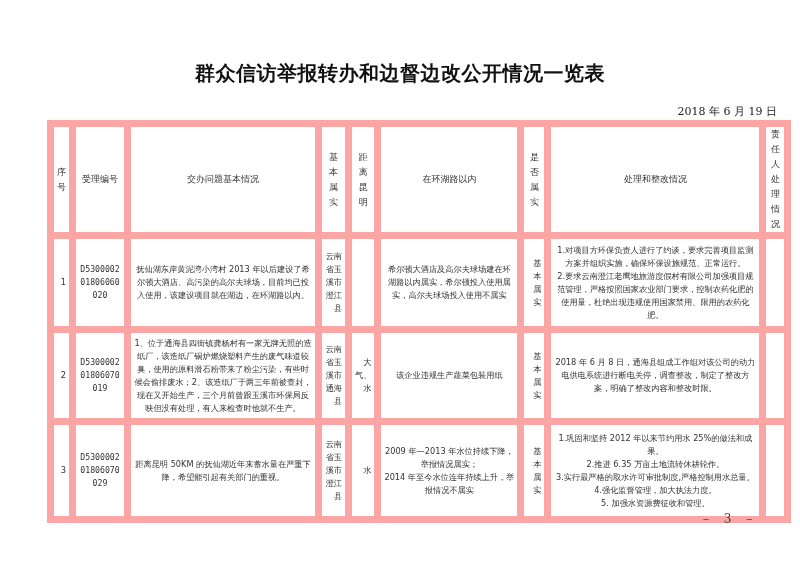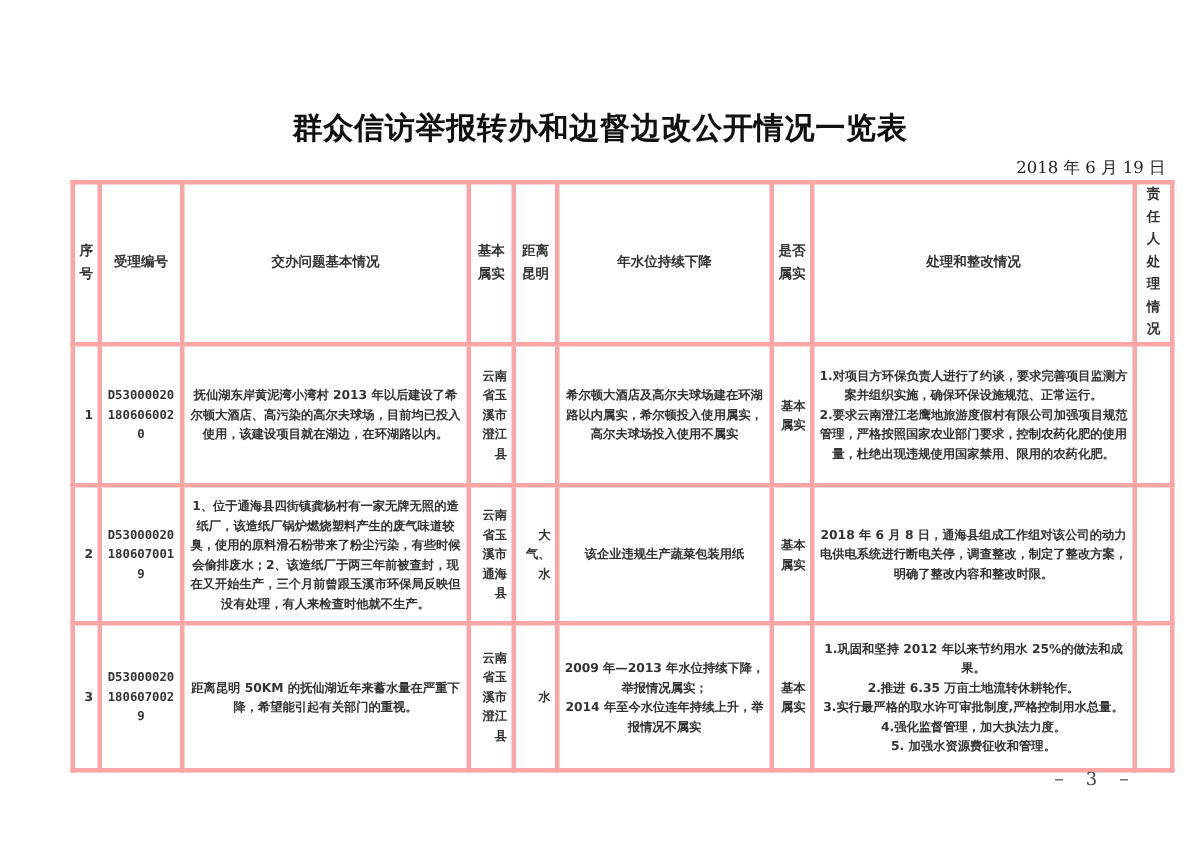--- a/index.html
+++ b/index.html
@@ -1,27 +1,27 @@
 <!DOCTYPE html>
 <html><head>
 <meta charset="utf-8">
 <style>
   html, body { margin: 0; padding: 0; background: #ffffff; }
   body { width: 800px; height: 565px; position: relative; overflow: hidden;
          font-family: "DejaVu Sans", "Liberation Sans", sans-serif; color: #222; }
-  .title { position: absolute; left: 0; top: 72px; width: 800px; text-align: center;
+  .title { position: absolute; left: 0; top: 60px; width: 800px; text-align: center;
            font-family: "DejaVu Serif", "Liberation Serif", serif; font-weight: bold;
            font-size: 20px; letter-spacing: 0.5px; color: #111; }
   .date { position: absolute; right: 23px; top: 104px; font-family: "DejaVu Serif", "Liberation Serif", serif;
           font-size: 11px; color: #222; }
   .pagenum { position: absolute; left: 700px; top: 511px; font-family: "DejaVu Serif","Liberation Serif", serif;
              font-size: 12px; color: #444; letter-spacing: 4px; }
   table.grid { position: absolute; left: 47px; top: 120px; border-collapse: collapse; table-layout: fixed; }
-  table.grid td, table.grid th { border: 3px solid #fca5a5; padding: 0 3px; font-size: 8.2px; line-height: 13px;
-                                 vertical-align: middle; font-weight: bold; color: #333; }
+  table.grid td, table.grid th { border: 7px solid #fca5a5; padding: 0 3px; font-size: 8.2px; line-height: 13px;
+                                 vertical-align: middle; font-weight: normal; color: #333; }
   table.grid th { text-align: center; font-size: 9px; line-height: 15px; }
   .c-center { text-align: right; }
   .c-left { text-align: center; }
   .mono { font-family: "DejaVu Sans Mono", "Liberation Mono", monospace; font-size: 8px; }
   .pre { white-space: pre-line; }
   .narrow { word-break: break-all; }
 </style>
 </head>
 <body>
 
@@ -40,21 +40,21 @@
     <col style="width:215px">
     <col style="width:25px">
   </colgroup>
   <thead>
     <tr style="height:72px">
       <th class="narrow">序号</th>
       <th>受理编号</th>
       <th>交办问题基本情况</th>
       <th class="narrow">基本属实</th>
       <th class="narrow">距离昆明</th>
-      <th>年水位持续下降</th>
+      <th>在环湖路以内</th>
       <th class="narrow">是否属实</th>
       <th>处理和整改情况</th>
       <th class="narrow">责任人处理情况</th>
     </tr>
   </thead>
   <tbody>
     <tr style="height:94px">
       <td class="c-center">1</td>
       <td class="c-left mono narrow">D530000201806060020</td>
       <td class="c-left">抚仙湖东岸黄泥湾小湾村 2013 年以后建设了希尔顿大酒店、高污染的高尔夫球场，目前均已投入使用，该建设项目就在湖边，在环湖路以内。</td>

